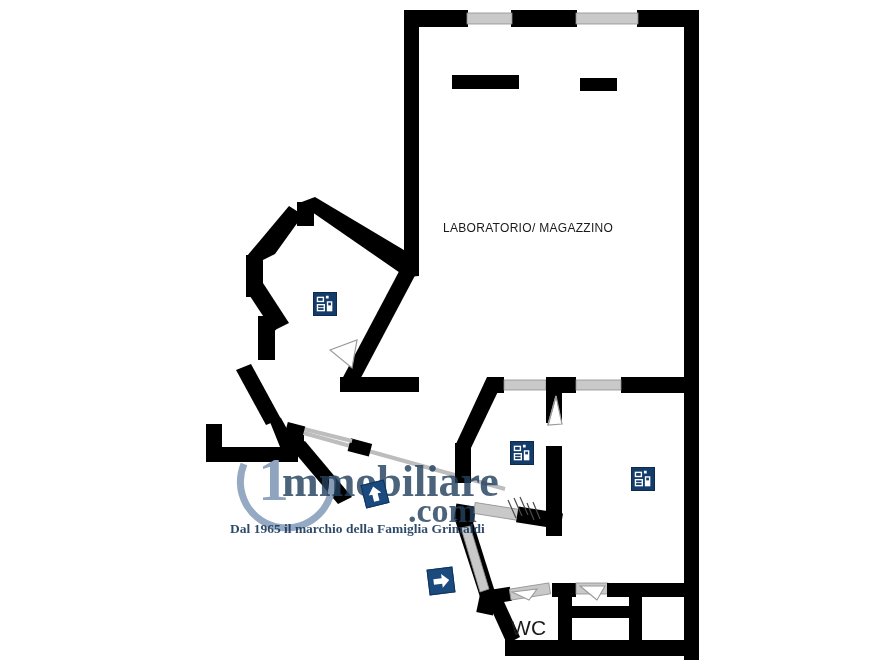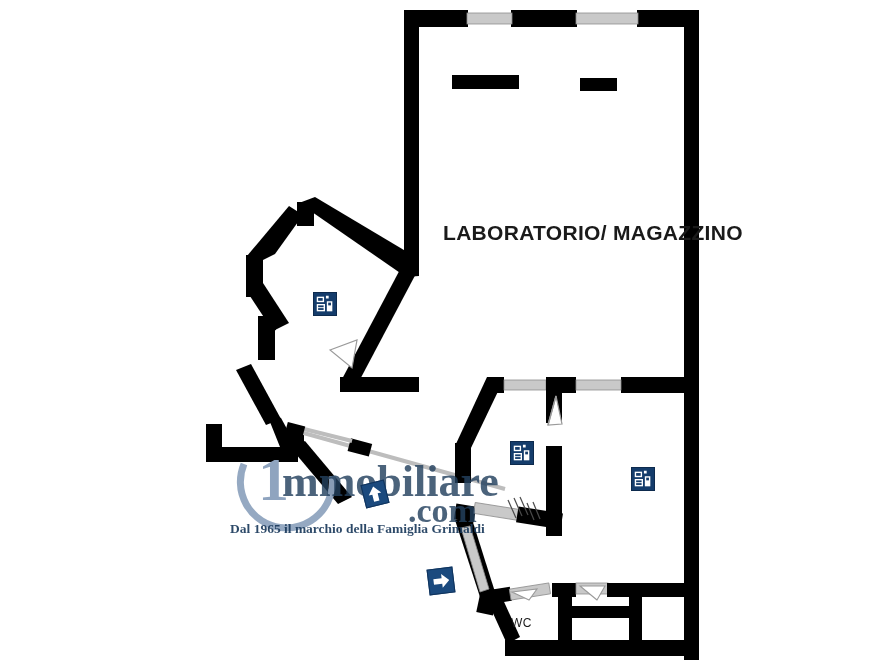--- a/index.html
+++ b/index.html
@@ -31,28 +31,27 @@
   .room-label {
     position: absolute;
     font-family: "Liberation Sans", sans-serif;
     color: #1a1a1a;
     white-space: nowrap;
     user-select: none;
   }
   #label-laboratorio {
     left: 443px;
     top: 221px;
-    font-size: 21px;
+    font-size: 12px;
     letter-spacing: 0.3px;
-    font-weight: bold;
   }
   #label-wc {
     left: 511px;
     top: 616px;
-    font-size: 12px;
+    font-size: 21px;
     letter-spacing: 0.3px;
   }
   .photo-marker {
     position: absolute;
     width: 24px;
     height: 24px;
     background: #143c6b;
     border: 1.5px solid #0d2a4d;
     box-sizing: border-box;
   }

